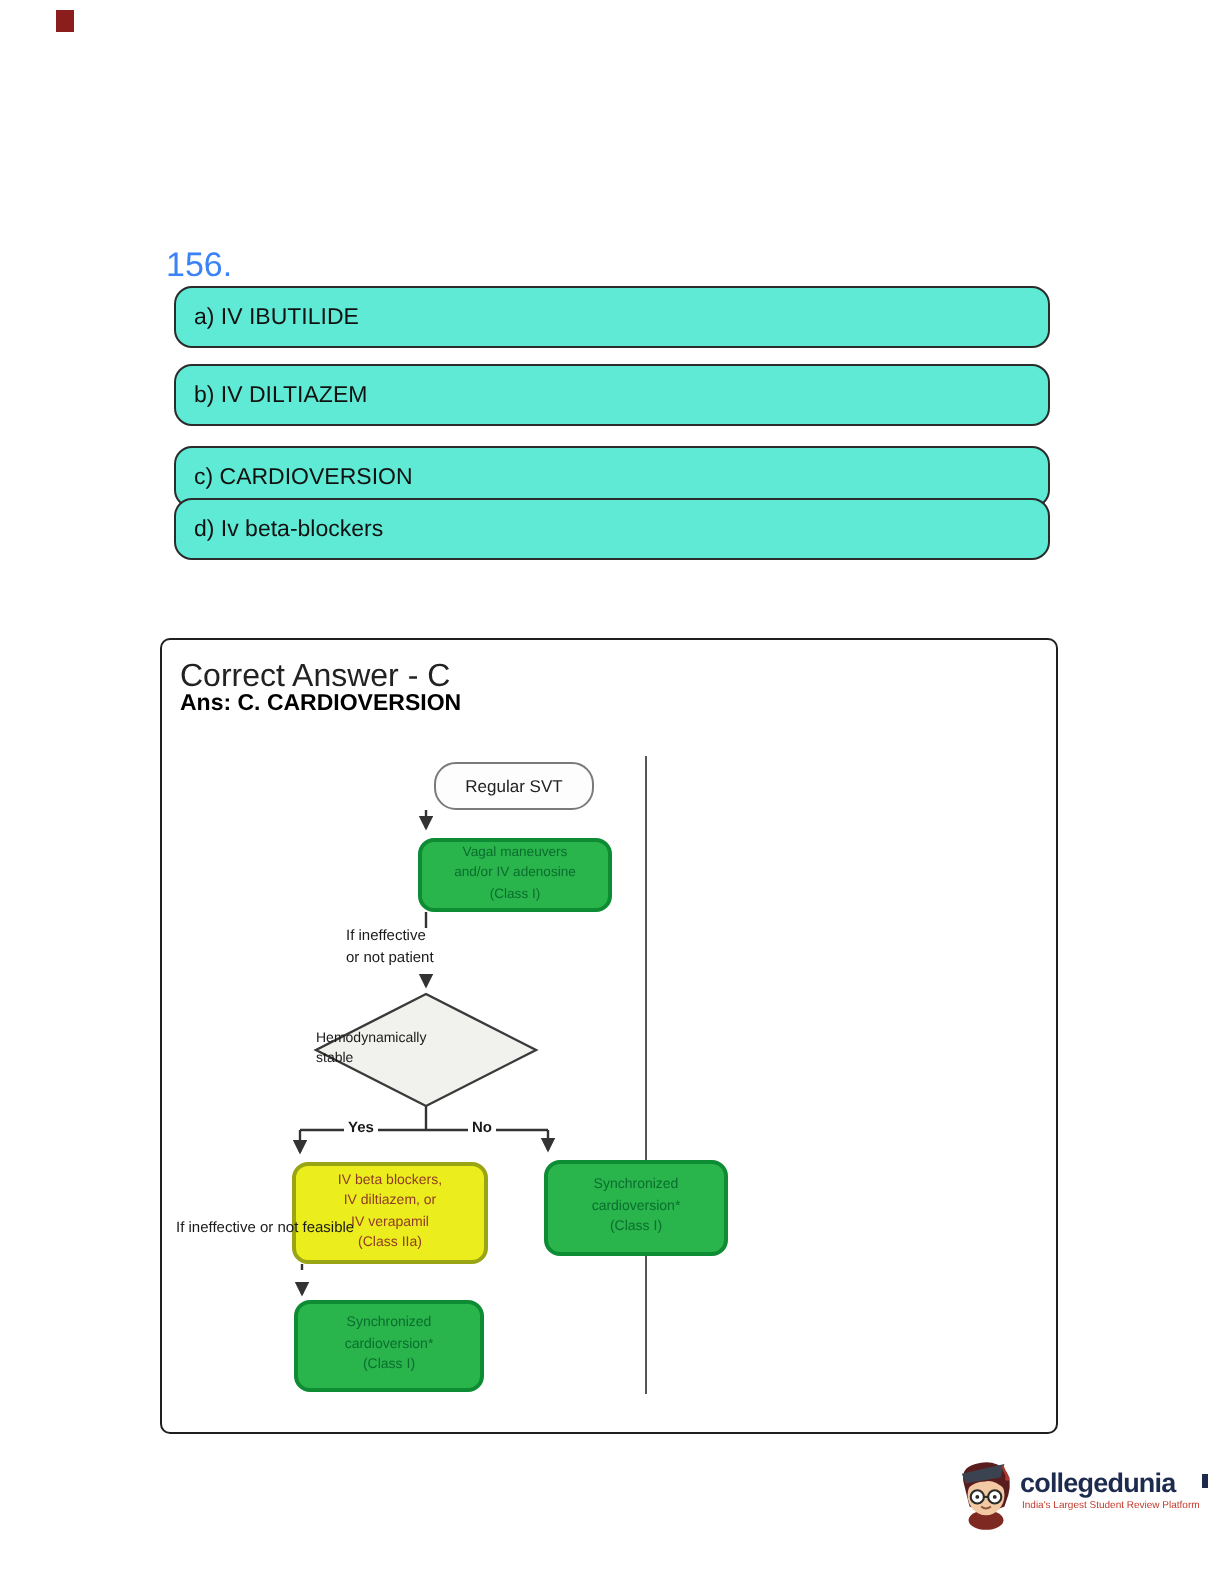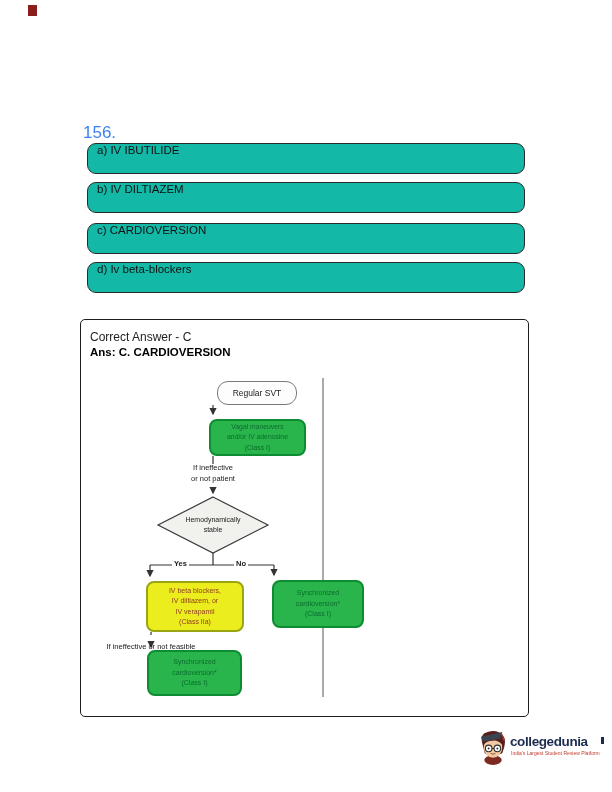--- a/index.html
+++ b/index.html
@@ -11,50 +11,50 @@
   .corner-mark{left:28px;top:5px;width:9px;height:11px;background:#8c1d1d;}
 
   
   .q-title{left:83px;top:86px;width:424px;display:flex;font-weight:normal;
            font-size:17px;line-height:23px;color:#3b82f6;margin-top:35px;}
   .q-num{width:44px;flex:0 0 44px;}
   .q-text{width:378px;}
 
   
   .opt{left:87px;width:438px;height:31px;border:1.4px solid #2b2b2b;border-radius:9px;
-       background:#14b8a6;display:flex;padding-left:9px;box-sizing:border-box;
+       background:#5eead4;display:flex;align-items:center;padding-left:9px;box-sizing:border-box;
        font-size:11.5px;color:#111;}
-  .opt-a{top:143px;} .opt-b{top:182px;} .opt-c{top:223px;} .opt-d{top:262px;}
+  .opt-a{top:143px;} .opt-b{top:182px;} .opt-c{top:223px;} .opt-d{top:249px;}
 
   
   .ans-box{left:80px;top:319px;width:449px;height:398px;border:1.4px solid #1f1f1f;
            border-radius:5px;box-sizing:border-box;background:#fff;}
-  .ans-line1{left:90px;top:330px;font-size:12px;color:#222;}
+  .ans-line1{left:90px;top:330px;font-size:16px;color:#222;}
   .ans-line2{left:90px;top:346px;font-size:11.5px;font-weight:bold;color:#000;text-align:center;}
 
   
   .fc-svg{left:80px;top:319px;width:449px;height:398px;}
   .fc-node{box-sizing:border-box;display:flex;flex-direction:column;align-items:center;
            justify-content:center;text-align:center;margin-left:44px;}
   .node-start{left:173px;top:381px;width:80px;height:24px;background:#fdfdfd;
               border:1.4px solid #7a7a7a;border-radius:11px;font-size:8.5px;color:#222;}
   .node-green{background:#2ab44c;border:2px solid #0e8c34;border-radius:8px;
               color:#0a6e2e;font-size:6.8px;line-height:1.5;}
   .node-vagal{left:165px;top:419px;width:97px;height:37px;}
   .node-sync-left{left:103px;top:650px;width:95px;height:46px;font-size:7px;}
   .node-sync-right{left:228px;top:580px;width:92px;height:48px;font-size:7px;}
   .node-yellow{left:102px;top:581px;width:98px;height:51px;background:#ebed1c;
                border:2px solid #99a513;border-radius:8px;color:#8f3c26;
                font-size:7px;line-height:1.5;}
-  .fc-label{font-size:7.5px;color:#1a1a1a;text-align:center;line-height:1.45;}
+  .fc-label{font-size:7.5px;color:#1a1a1a;line-height:1.45;}
   .lbl-ineff1{left:173px;top:463px;width:80px;}
   .lbl-decision{left:158px;top:515px;width:110px;font-size:7px;}
   .lbl-yesno{top:558px;height:11px;line-height:11px;background:#fff;padding:0 2px;font-weight:bold;}
   .lbl-yes{left:172px;} .lbl-no{left:234px;}
-  .lbl-ineff2{left:88px;top:642px;width:126px;}
+  .lbl-ineff2{left:88px;top:609px;width:126px;}
 
   
   .logo{left:478px;top:727px;width:126px;height:42px;cursor:pointer;}
   .mascot{left:0;top:1px;width:31px;height:37px;}
   .brand-row{left:32px;top:7px;display:flex;align-items:flex-start;gap:12px;}
   .brand-name{font-size:13.5px;font-weight:bold;color:#1d2b4f;letter-spacing:-0.4px;}
   .brand-mark{width:2.5px;height:7px;background:#1d2b4f;margin:3px 0 0 1.5px;}
   .brand-tagline{left:33px;top:23px;font-size:5px;color:#c23b2e;width:92px;
                  white-space:nowrap;overflow:hidden;}
 </style>

